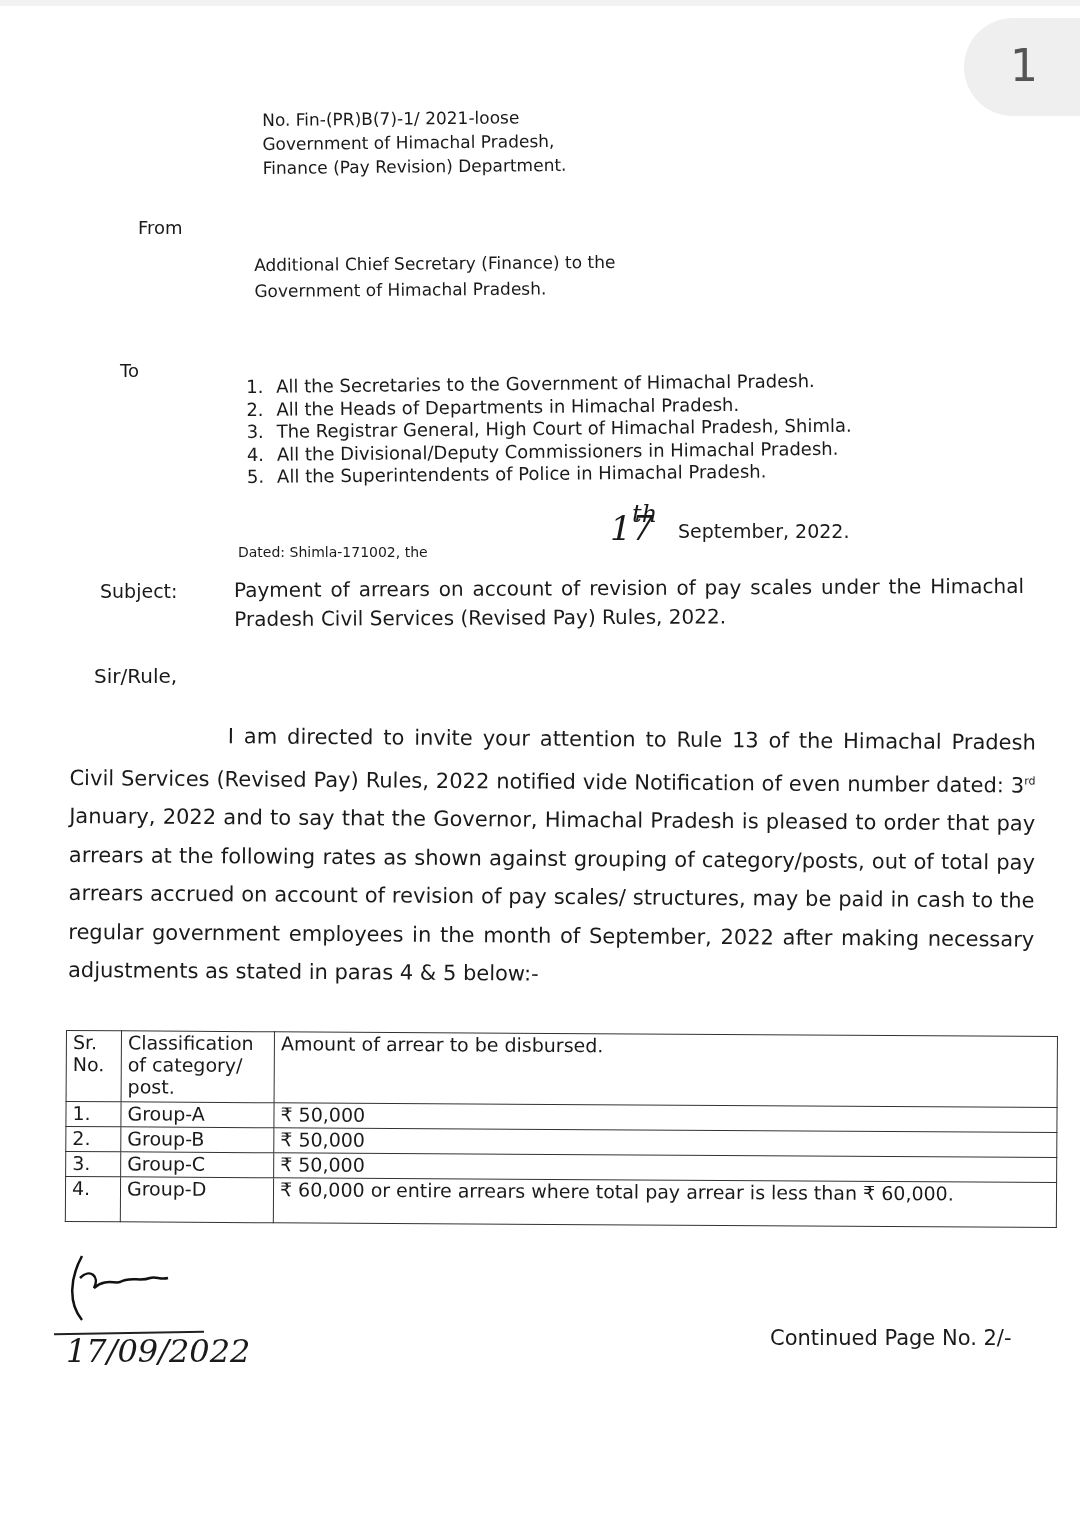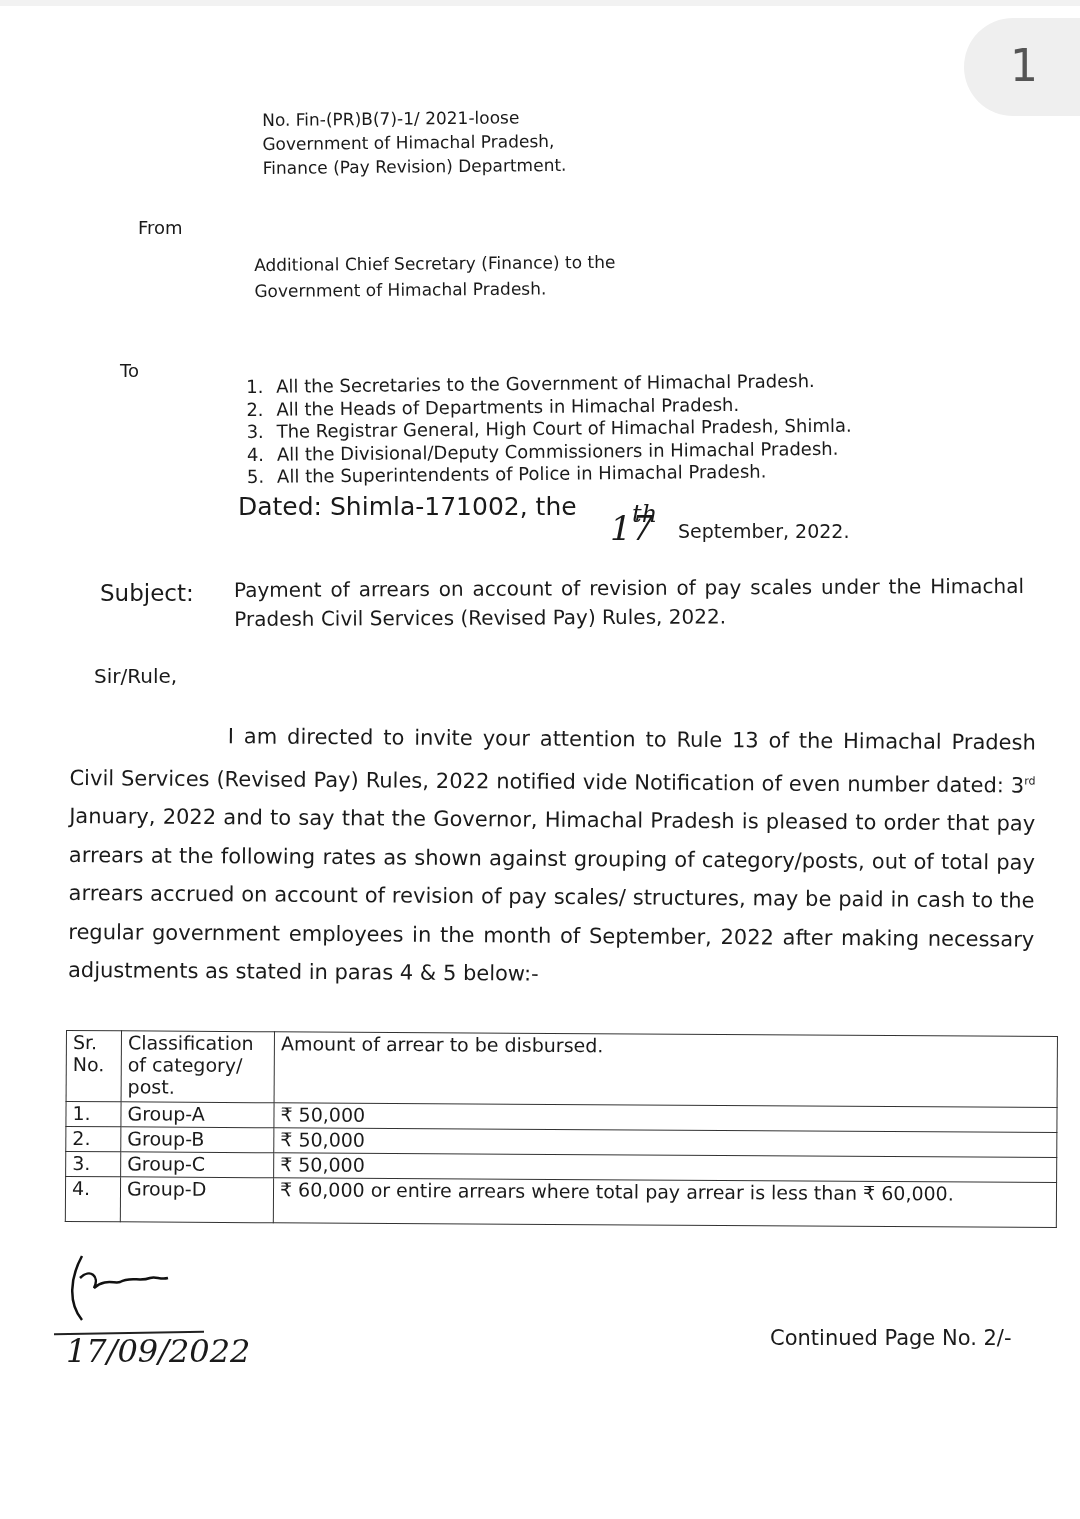--- a/index.html
+++ b/index.html
@@ -16,25 +16,25 @@
     position: absolute; left: 46px; top: 22px; font-size: 44px; color: #555; font-family: "DejaVu Sans", sans-serif;
   }
   .abs { position: absolute; white-space: nowrap; }
   .hdr { left: 262px; top: 108px; font-size: 17px; line-height: 24px; transform: rotate(-0.6deg); transform-origin: left top; }
   .label { font-size: 18px; }
   .from-label { left: 130px; top: 217px; margin-left: 8px; }
   .from-text { left: 254px; top: 252px; font-size: 17px; line-height: 26px; transform: rotate(-0.5deg); transform-origin: left top; }
   .to-label { left: 120px; top: 340px; margin-top: 20px; }
   .to-list { left: 246px; top: 376px; font-size: 18px; line-height: 22.5px; transform: rotate(-0.6deg); transform-origin: left top; }
   .to-list .num { display: inline-block; width: 30px; }
-  .dated { left: 238px; top: 492px; font-size: 25px; }
+  .dated { left: 238px; top: 544px; font-size: 14px; }
   .hand-date { left: 582px; top: 508px; font-family: "DejaVu Serif", serif; font-style: italic; font-size: 34px; margin-left: 28px; }
   .hand-sup { left: 632px; top: 500px; font-family: "DejaVu Serif", serif; font-style: italic; font-size: 24px; }
   .dated-month { left: 678px; top: 520px; font-size: 19px; }
-  .subject-label { left: 100px; top: 580px; font-size: 23px; }
+  .subject-label { left: 100px; top: 580px; font-size: 19px; }
   .subject-text { left: 234px; top: 576px; font-size: 20px; line-height: 29px; width: 790px; white-space: normal; text-align: justify; transform: rotate(-0.3deg); transform-origin: left top; }
   .salutation { left: 94px; top: 664px; font-size: 20px; }
   .body-para {
     position: absolute; left: 70px; top: 716px; width: 966px; font-size: 21px; line-height: 38.5px;
     text-align: justify; text-indent: 158px; transform: rotate(0.45deg); transform-origin: left top;
   }
   .body-para sup { font-size: 11px; margin-top: 31px; }
   table.arrears {
     position: absolute; left: 66px; top: 1030px; border-collapse: collapse; font-size: 19px;
     transform: rotate(0.35deg); transform-origin: left top;

